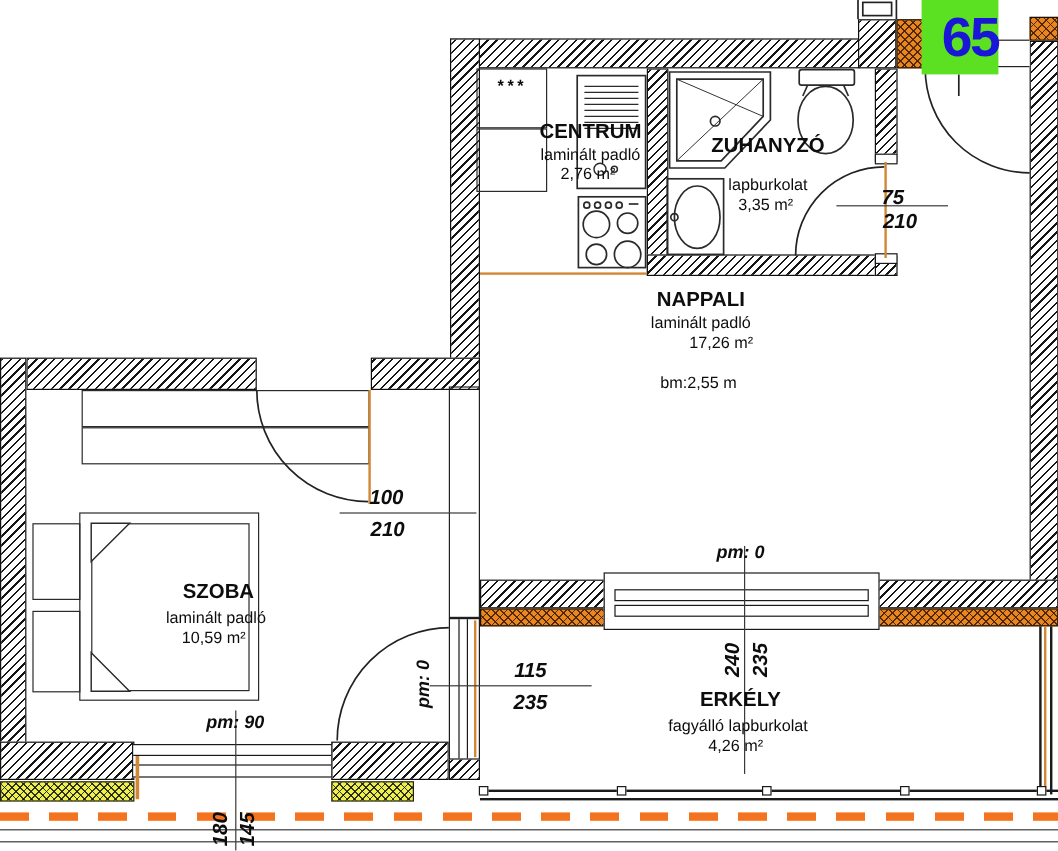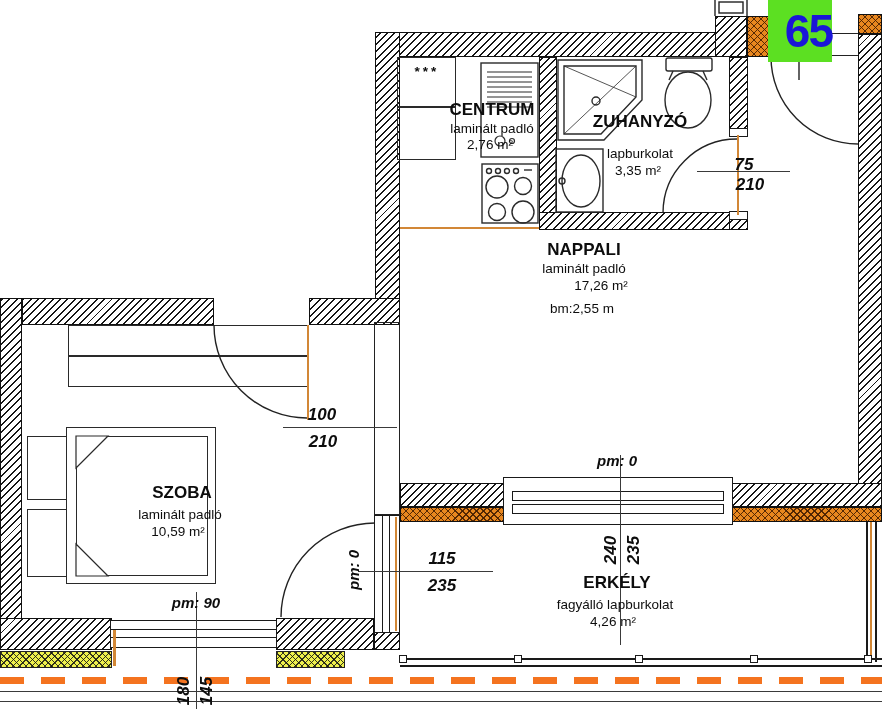--- a/index.html
+++ b/index.html
@@ -204,21 +204,21 @@
   <div class="room-sub" style="left:492px;top:121px">laminált padló</div>
   <div class="room-sub" style="left:490px;top:137px">2,76 m²</div>
 
   <div class="room-name" style="left:640px;top:112px">ZUHANYZÓ</div>
   <div class="room-sub" style="left:640px;top:146px">lapburkolat</div>
   <div class="room-sub" style="left:638px;top:163px">3,35 m²</div>
 
   <div class="room-name" style="left:584px;top:240px">NAPPALI</div>
   <div class="room-sub" style="left:584px;top:261px">laminált padló</div>
   <div class="room-sub" style="left:601px;top:278px">17,26 m²</div>
-  <div class="room-sub" style="left:582px;top:301px">bm:2,55 m</div>
+  <div class="room-sub" style="left:582px;top:311px">bm:2,55 m</div>
 
   <div class="room-name" style="left:182px;top:483px">SZOBA</div>
   <div class="room-sub" style="left:180px;top:507px">laminált padló</div>
   <div class="room-sub" style="left:178px;top:524px">10,59 m²</div>
 
   <div class="room-name" style="left:617px;top:573px">ERKÉLY</div>
   <div class="room-sub" style="left:615px;top:597px">fagyálló lapburkolat</div>
   <div class="room-sub" style="left:613px;top:614px">4,26 m²</div>
 
   <div class="room-sub" style="left:427px;top:64px;font-weight:bold;letter-spacing:3px">***</div>

